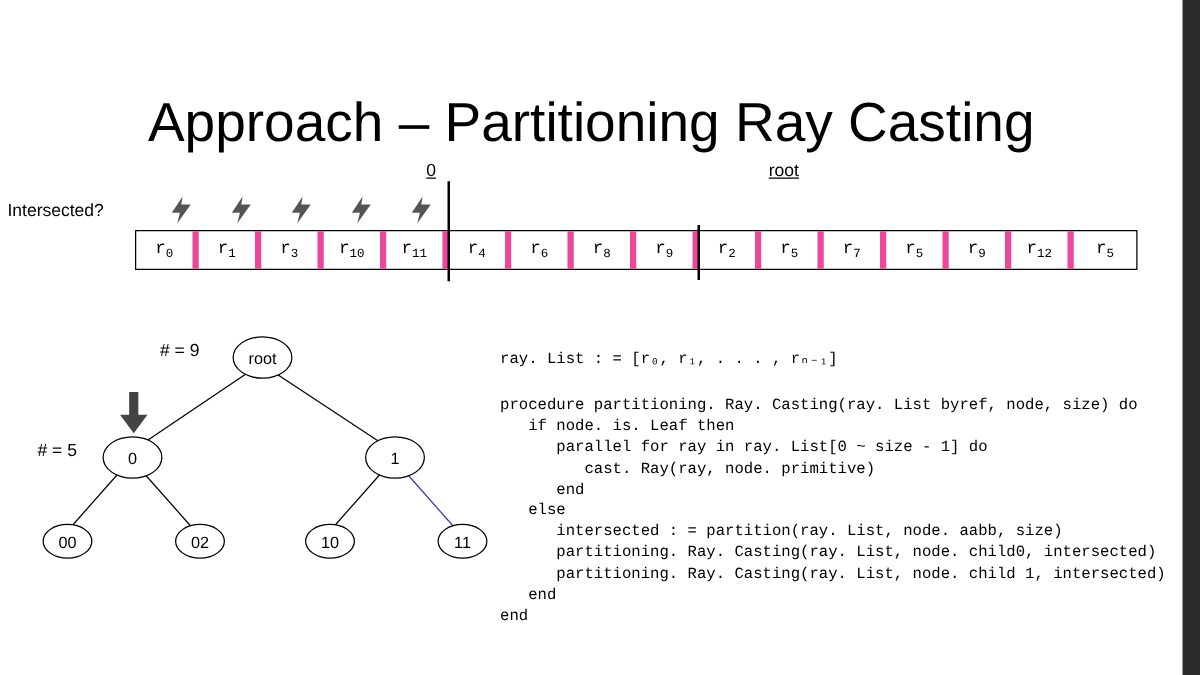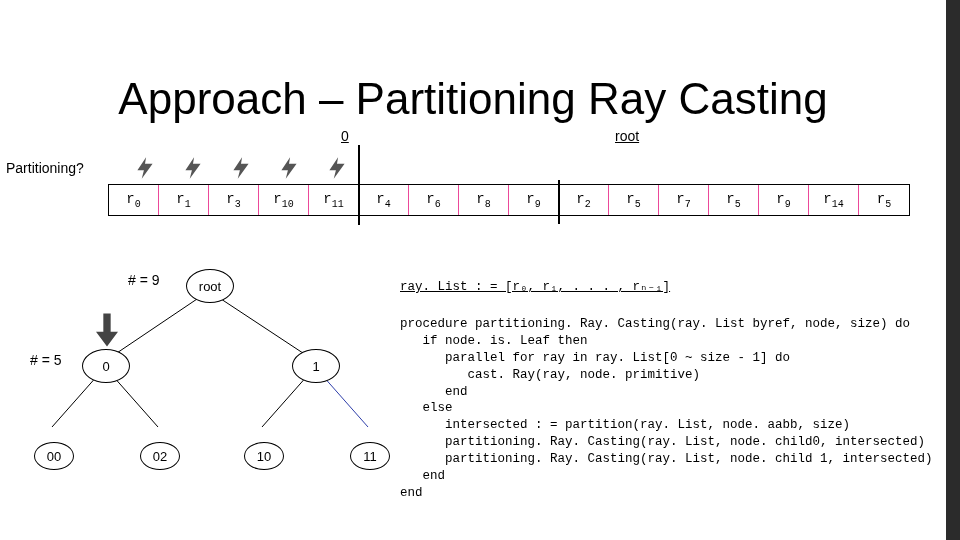--- a/index.html
+++ b/index.html
@@ -76,21 +76,21 @@
   .ray-array {
     position: absolute;
     left: 108px;
     top: 184px;
     display: flex;
     border: 1px solid #000;
   }
   .cell {
     width: 50px;
     height: 30px;
-    border-right: 1px solid #ec4899;
+    border-right: 5px solid #ec4899;
     display: flex;
     align-items: center;
     justify-content: center;
     font-family: "Courier New", monospace;
     font-size: 14px;
     box-sizing: border-box;
   }
   .cell:last-child { border-right: none; }
   .sub { font-size: 10px; vertical-align: sub; }
   
@@ -122,21 +122,21 @@
     position: absolute;
     border: 1px solid #000;
     border-radius: 50%;
     background: #fff;
     display: flex;
     align-items: center;
     justify-content: center;
     font-size: 13px;
   }
   .circ-lg { width: 46px; height: 32px; border-radius: 50%/50%; }
-  .circ-sm { width: 38px; height: 26px; border-radius: 50%/50%; margin-top: 23px; }
+  .circ-sm { width: 38px; height: 26px; border-radius: 50%/50%; }
   .tree-label {
     position: absolute;
     font-size: 14px;
   }
   .hash9 { left: 108px; top: -3px; }
   .hash5 { left: 10px; top: 77px; }
   svg.tree-lines {
     position: absolute;
     left: 0; top: 0;
     width: 350px; height: 200px;
@@ -158,36 +158,35 @@
     font-size: 12.5px;
     line-height: 1.35;
     white-space: pre;
   }
   .raylist {
     position: absolute;
     left: 400px;
     top: 278px;
     font-family: "Courier New", monospace;
     font-size: 12.5px;
-    text-decoration: underline;
   }
 </style>
 </head>
 <body>
 
 <div class="right-bar"></div>
 
 <div class="title">Approach – Partitioning Ray Casting</div>
 
 <div class="row-top">
   <span class="lbl0">0</span>
   <span class="lblroot">root</span>
 </div>
 
-<div class="intersected">Partitioning?</div>
+<div class="intersected">Intersected?</div>
 
 <div class="arrows">
   <svg class="arrow" style="left:0px" viewBox="0 0 24 24">
       <path d="M13 2 L5 14 L11 14 L9 22 L19 8 L12 8 Z" fill="#555"></path>
     </svg>
   <svg class="arrow" style="left:48px" viewBox="0 0 24 24">
       <path d="M13 2 L5 14 L11 14 L9 22 L19 8 L12 8 Z" fill="#555"></path>
     </svg>
   <svg class="arrow" style="left:96px" viewBox="0 0 24 24">
       <path d="M13 2 L5 14 L11 14 L9 22 L19 8 L12 8 Z" fill="#555"></path>
@@ -237,21 +236,21 @@
   <div class="cell">
       <span>r<span class="sub">7</span></span>
     </div>
   <div class="cell">
       <span>r<span class="sub">5</span></span>
     </div>
   <div class="cell">
       <span>r<span class="sub">9</span></span>
     </div>
   <div class="cell">
-      <span>r<span class="sub">14</span></span>
+      <span>r<span class="sub">12</span></span>
     </div>
   <div class="cell">
       <span>r<span class="sub">5</span></span>
     </div>
 </div>
 
 <div class="divider1"></div>
 <div class="divider2"></div>
 
 <div class="tree">

